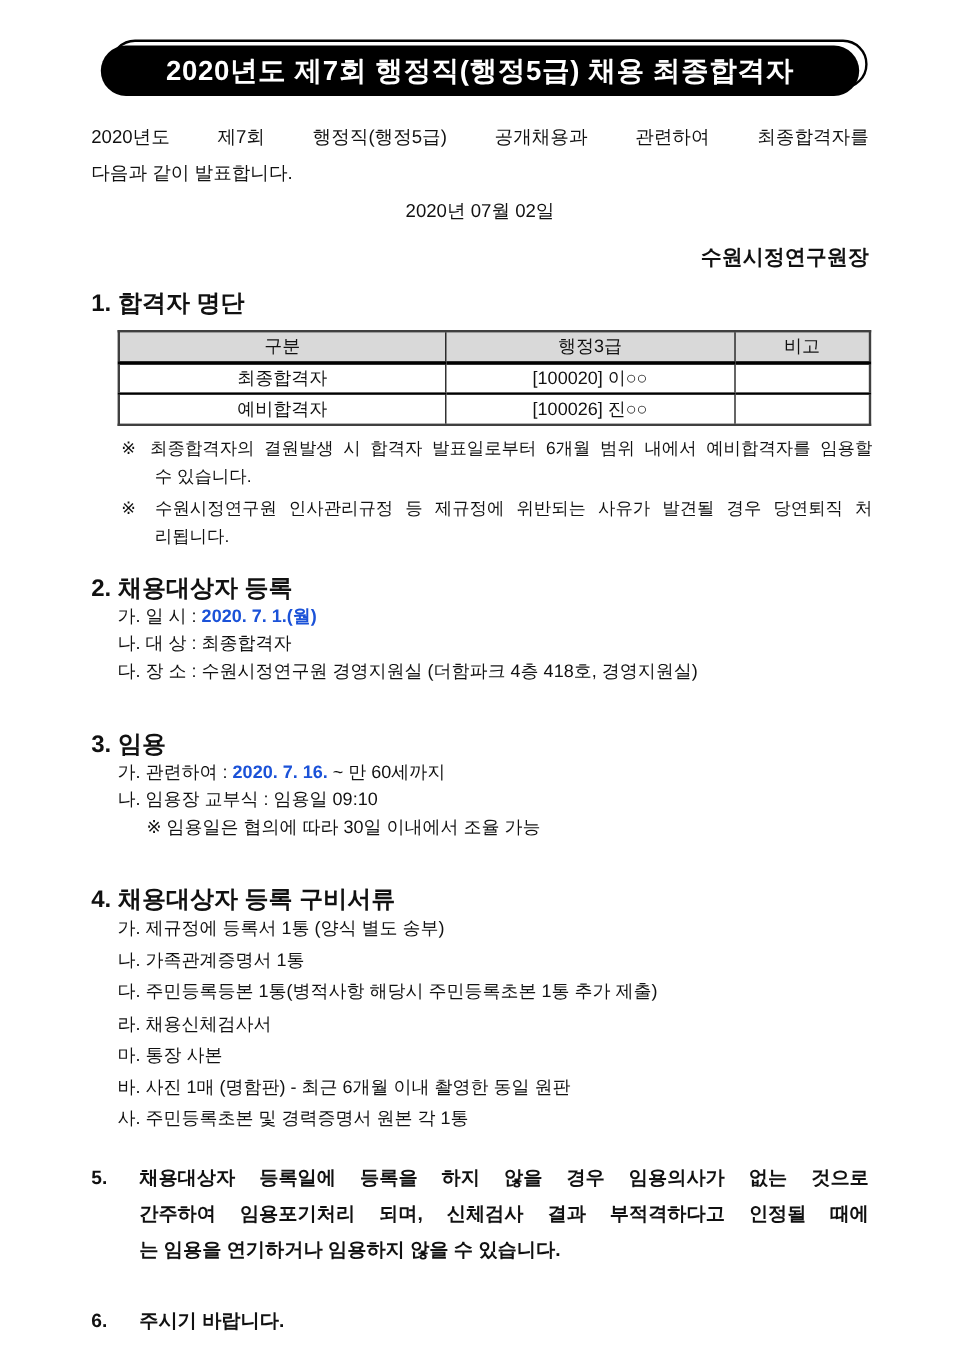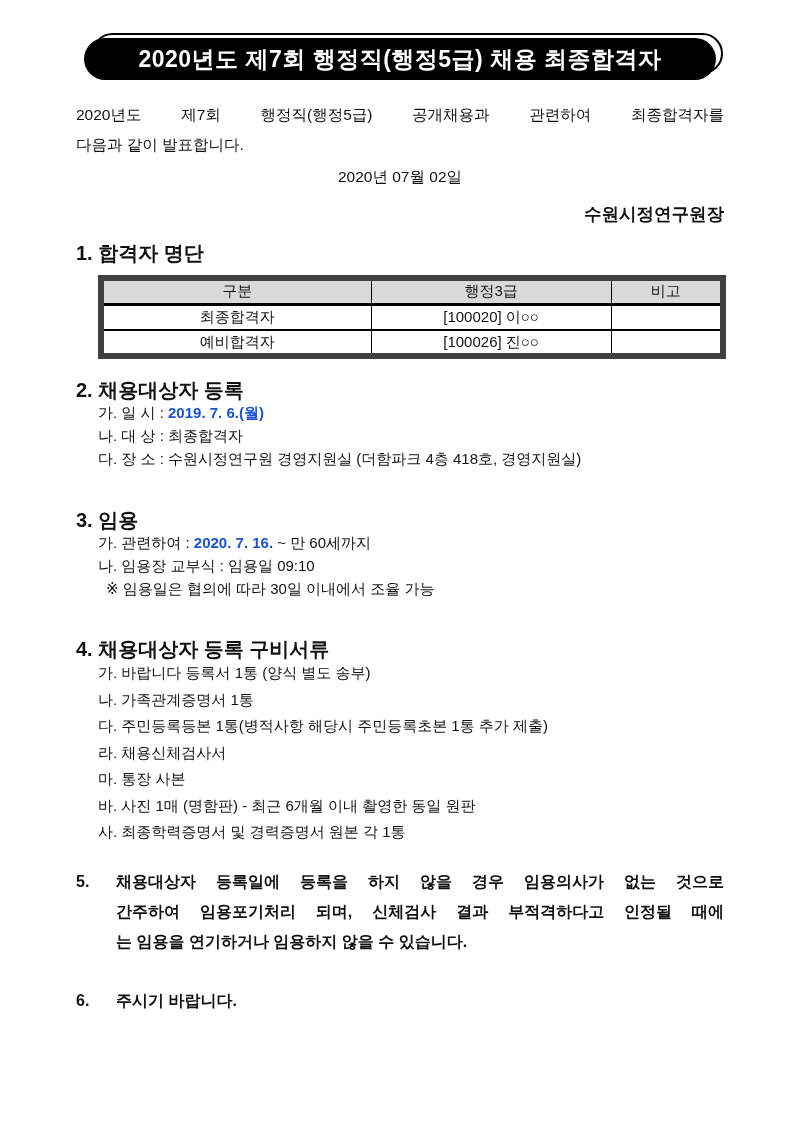--- a/index.html
+++ b/index.html
@@ -52,21 +52,21 @@
   .date-line{margin-top:5px;text-align:center;font-size:15.5px;line-height:24px;}
   .signer{margin-top:13px;text-align:right;font-size:17.5px;font-weight:bold;line-height:24px;}
   
   .sec-heading{font-size:20px;font-weight:bold;line-height:22px;}
   .sec1{margin-top:16px;}
   
   table.results{
     margin:11px 0 0 22px;
     width:628px;
     border-collapse:collapse;
-    border:6px solid #404040;
+    border:2px solid #404040;
     font-size:15px;
   }
   table.results th{
     background:var(--table-header-bg);
     font-weight:normal;
     border:1px solid #000;
     border-bottom:3px solid #000;
     height:26px;text-align:center;
   }
   table.results td{
@@ -76,21 +76,21 @@
   }
   .notes{margin:7px 0 0 25px;width:626px;font-size:14.5px;line-height:24px;}
   .note{margin-bottom:2px;}
   .note .cont{padding-left:28px;}
   .sec2{margin-top:20px;}
   .sec3{margin-top:39px;}
   .sec4{margin-top:38px;}
   .sub-items{margin-left:22px;font-size:15px;}
   .sec2 .sub-items div, .sec3 .sub-items div{line-height:23px;}
   .sec4 .sub-items div{line-height:26.5px;}
-  .sub-note{margin-left:8px;}
+  .sub-note{margin-left:24px;}
   .accent{color:var(--accent-blue);font-weight:bold;}
   
   .numbered{
     display:flex;
     font-size:16px;font-weight:bold;line-height:30px;
   }
   .numbered .num{width:40px;flex:0 0 40px;}
   .numbered .body{flex:1;}
   .sec5{margin-top:21px;}
   .sec6{margin-top:29px;}
@@ -135,50 +135,60 @@
           <td></td>
         </tr>
         <tr>
           <td>예비합격자</td>
           <td>[100026] 진○○</td>
           <td></td>
         </tr>
       </tbody>
     </table>
 
+    <div class="notes">
+      <div class="note">
+        <div class="just">※ 최종합격자의 결원발생 시 합격자 발표일로부터 6개월 범위 내에서 예비합격자를 임용할</div>
+        <div class="cont">수 있습니다.</div>
+      </div>
+      <div class="note">
+        <div class="just">※ 수원시정연구원 인사관리규정 등 제규정에 위반되는 사유가 발견될 경우 당연퇴직 처</div>
+        <div class="cont">리됩니다.</div>
+      </div>
+    </div>
   </div>
 
   <div class="sec2">
     <div class="sec-heading">2. 채용대상자 등록</div>
     <div class="sub-items">
-      <div><span>가. 일 시 : </span><span class="accent">2019. 7. 6.(월)</span></div>
+      <div><span>가. 일 시 : </span><span class="accent">2020. 7. 1.(월)</span></div>
       <div>나. 대 상 : 최종합격자</div>
       <div>다. 장 소 :  수원시정연구원 경영지원실 (더함파크 4층 418호, 경영지원실)</div>
     </div>
   </div>
 
   <div class="sec3">
     <div class="sec-heading">3. 임용</div>
     <div class="sub-items">
       <div><span>가. 관련하여 : </span><span class="accent">2020. 7. 16.</span><span> ~ 만 60세까지</span></div>
       <div>나. 임용장 교부식 : 임용일 09:10</div>
       <div class="sub-note">※ 임용일은 협의에 따라 30일 이내에서 조율 가능</div>
     </div>
   </div>
 
   <div class="sec4">
     <div class="sec-heading">4. 채용대상자 등록 구비서류</div>
     <div class="sub-items">
-      <div>가. 바랍니다 등록서 1통 (양식 별도 송부)</div>
+      <div>가. 제규정에 등록서 1통 (양식 별도 송부)</div>
       <div>나. 가족관계증명서 1통</div>
       <div>다. 주민등록등본 1통(병적사항 해당시 주민등록초본 1통 추가 제출)</div>
       <div>라. 채용신체검사서</div>
       <div>마. 통장 사본</div>
       <div>바. 사진 1매 (명함판) - 최근 6개월 이내 촬영한 동일 원판</div>
-      <div>사. 최종학력증명서 및 경력증명서 원본 각 1통</div>
+      <div>사. 주민등록초본 및 경력증명서 원본 각 1통</div>
     </div>
   </div>
 
   <div class="numbered sec5">
     <span class="num">5.</span>
     <div class="body">
       <div class="just">채용대상자 등록일에 등록을 하지 않을 경우 임용의사가 없는 것으로</div>
       <div class="just">간주하여 임용포기처리 되며, 신체검사 결과 부적격하다고 인정될 때에</div>
       <div>는 임용을 연기하거나 임용하지 않을 수 있습니다.</div>
     </div>

